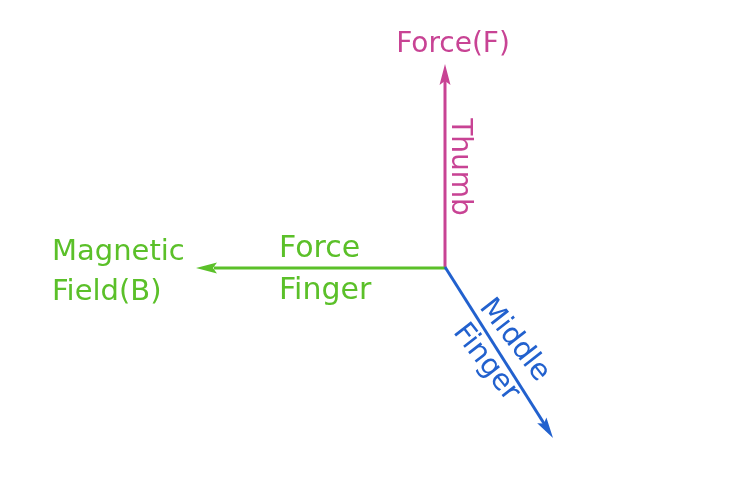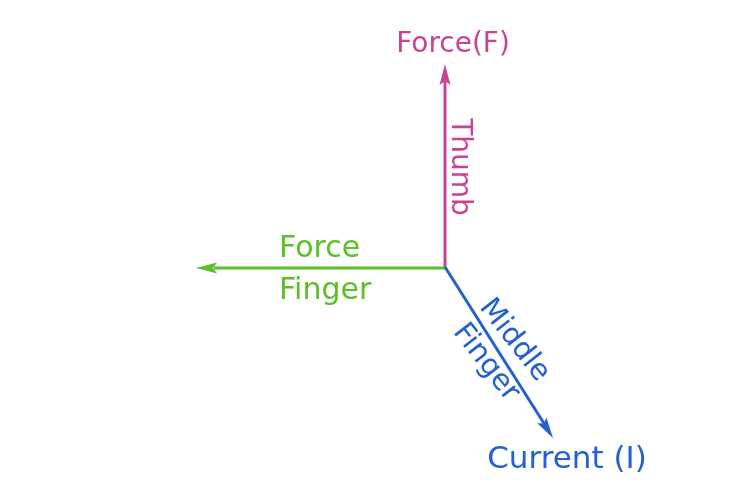--- a/index.html
+++ b/index.html
@@ -91,26 +91,29 @@
     <polygon class="field-fill" points="196,268 217,262.5 213,268 217,273.5"></polygon>
 
     <line class="current-stroke" x1="445" y1="267" x2="545" y2="425"></line>
     <polygon class="current-fill" points="553,438 546.4,417.4 543.9,423.6 537.2,423.2"></polygon>
   </svg>
 
   <div class="lbl force force-color">Force(F)</div>
 
   <div class="lbl thumb force-color">Thumb</div>
 
+  <div class="lbl magnetic field-color">
+    <span>Magnetic</span>
+    <span>Field(B)</span>
+  </div>
 
   <div class="lbl index field-color">
     <span>Force</span>
     <span>Finger</span>
   </div>
 
   <div class="lbl middle current-color">
     <span>Middle</span>
     <span>Finger</span>
   </div>
 
-  <div class="lbl current current-color">Current (I)</div>
 
 </div>
 
 </body></html>

